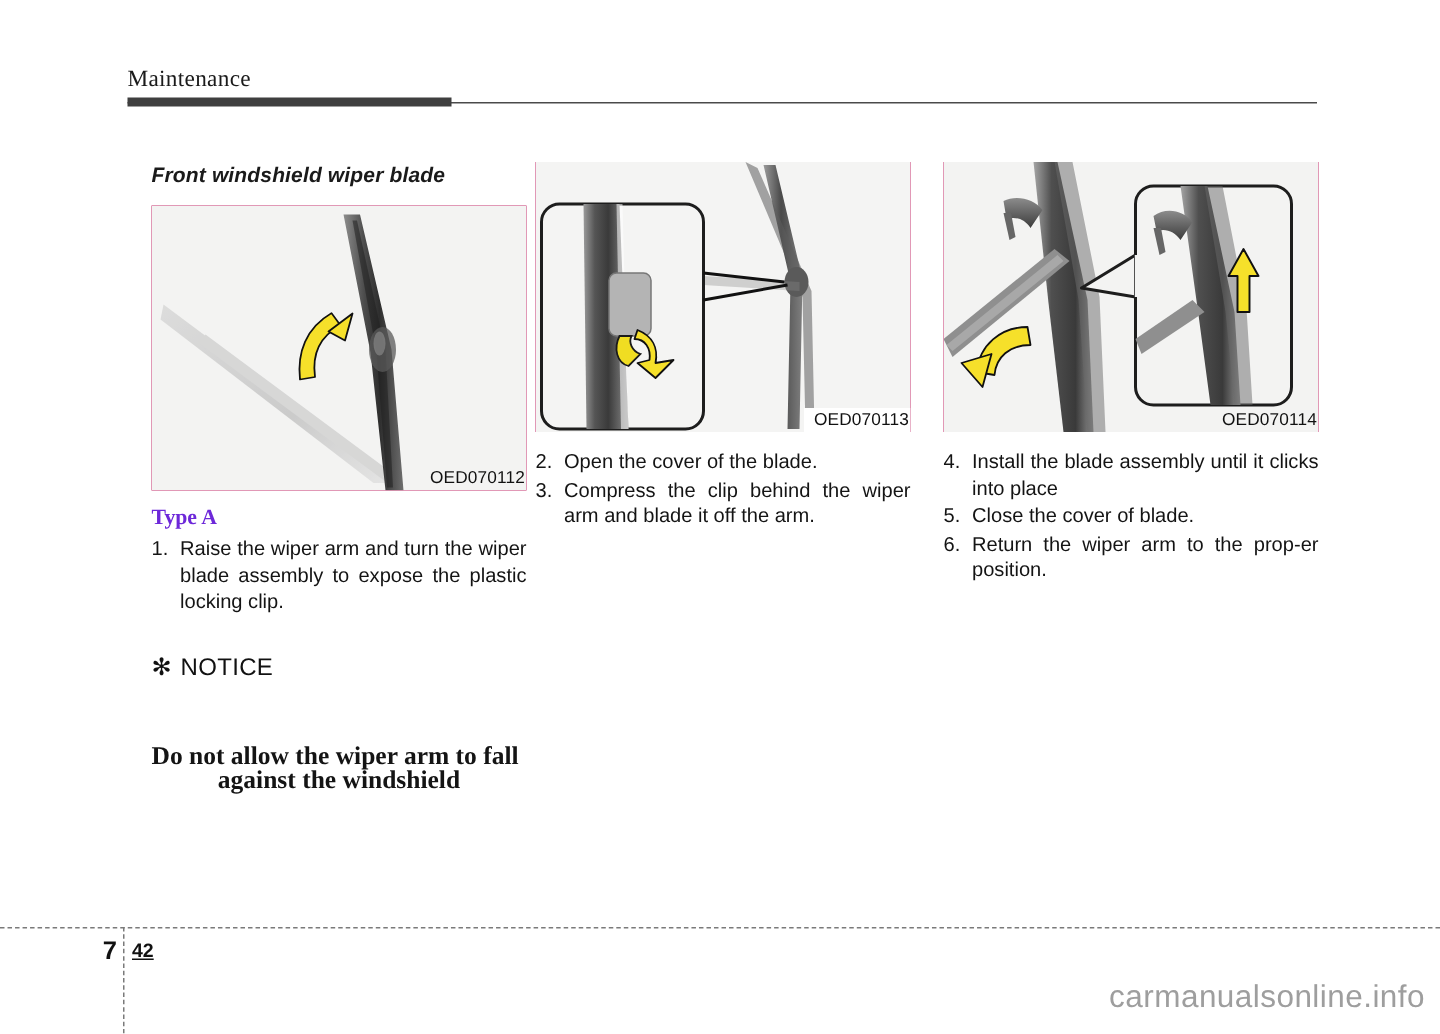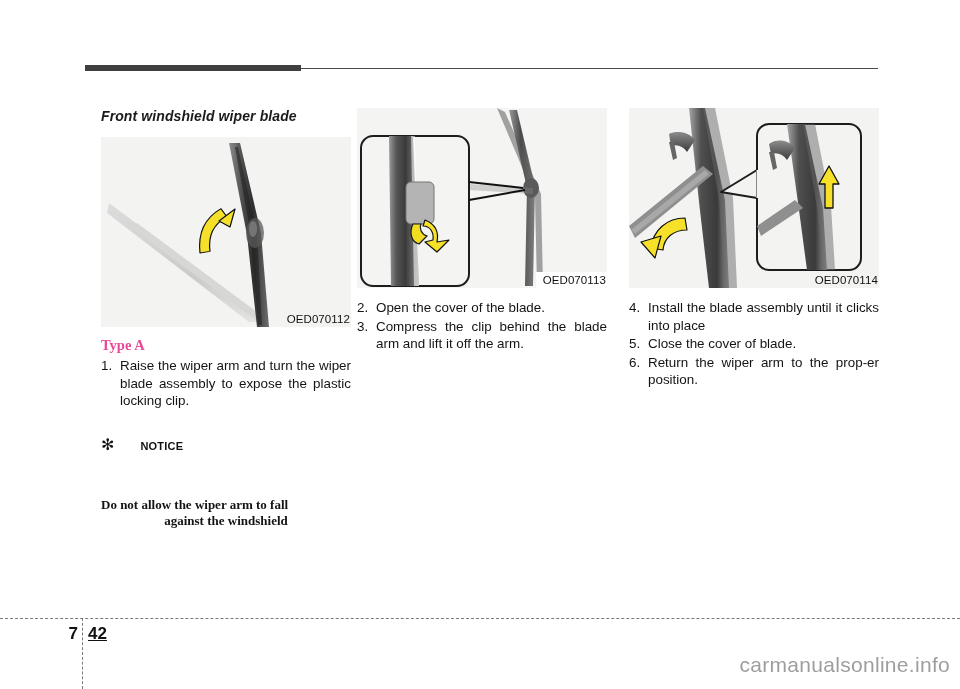--- a/index.html
+++ b/index.html
@@ -106,21 +106,21 @@
     width: 250px;
     height: 100%;
     display: block;
   }
 
   
   .type-label {
     font-family: "Liberation Serif", serif;
     font-size: 14.5px;
     font-weight: bold;
-    color: #ec4899;
+    color: #6d28d9;
     margin: 10px 0 3px 0;
     line-height: 17px;
   }
 
   ol.steps {
     list-style: none;
     margin: 0;
     padding: 0;
   }
   ol.steps.first { margin-top: 2px; }
@@ -153,30 +153,29 @@
     margin-bottom: 5px;
   }
   .notice-star {
     font-family: "DejaVu Sans", sans-serif;
     font-size: 16px;
     line-height: 18px;
     color: #111;
   }
   .notice-title {
     font-family: "Liberation Sans", sans-serif;
-    font-size: 11px;
-    font-weight: bold;
+    font-size: 16px;
+    font-weight: normal;
     color: #111;
     letter-spacing: .2px;
     line-height: 19px;
-    margin-left: 20px;
   }
   .notice-body {
     font-family: "Liberation Serif", serif;
-    font-size: 13px;
+    font-size: 17px;
     font-weight: bold;
     line-height: 16.4px;
     color: #141414;
     text-align: justify;
     width: 250px;
     margin-top: 41px;
   }
   .notice-body .l2 { text-align: center; }
 
   
@@ -206,21 +205,21 @@
     font-size: 17px;
     font-weight: bold;
     color: #111;
     line-height: 20px;
   }
   .page-num {
     position: absolute;
     left: 88px;
     top: 624px;
     font-family: "Liberation Sans", sans-serif;
-    font-size: 17px;
+    font-size: 13px;
     font-weight: bold;
     color: #111;
     line-height: 20px;
     text-decoration: underline;
   }
   .watermark {
     position: absolute;
     left: 0;
     top: 652px;
     width: 937px;
@@ -231,20 +230,21 @@
     color: #9e9e9e;
     letter-spacing: .3px;
     line-height: 25px;
     margin-left: 13px;
   }
 </style>
 </head>
 <body>
 
 <div class="page-header">
+  <div class="chapter-title">Maintenance</div>
   <div class="rule-wrap">
     <div class="rule-thin"></div>
     <div class="rule-thick"></div>
   </div>
 </div>
 
 <div class="col col-1">
 
   <div class="section-heading">Front windshield wiper blade</div>
 
@@ -344,21 +344,21 @@
     <div class="fig-code boxed">OED070113</div>
   </div>
 
   <ol class="steps first" style="margin-top:11px;">
     <li class="nojust">
       <span class="num">2.</span>
       <span class="txt">Open the cover of the blade.</span>
     </li>
     <li>
       <span class="num">3.</span>
-      <span class="txt">Compress the clip behind the blade arm and lift it off the arm.</span>
+      <span class="txt">Compress the clip behind the wiper arm and blade it off the arm.</span>
     </li>
   </ol>
 </div>
 
 <div class="col col-3">
 
   <div class="figure fig-3">
     <svg class="fig-svg" viewBox="0 0 250 180" preserveAspectRatio="none">
       <defs>
         <linearGradient id="blade3" x1="0" y1="0" x2="1" y2="0">

